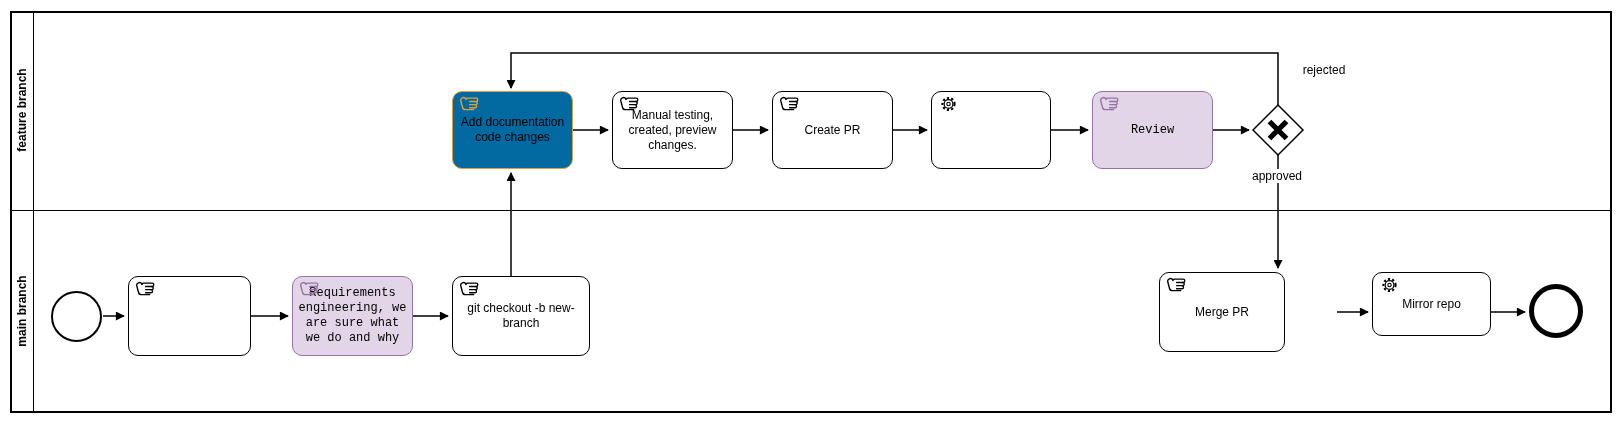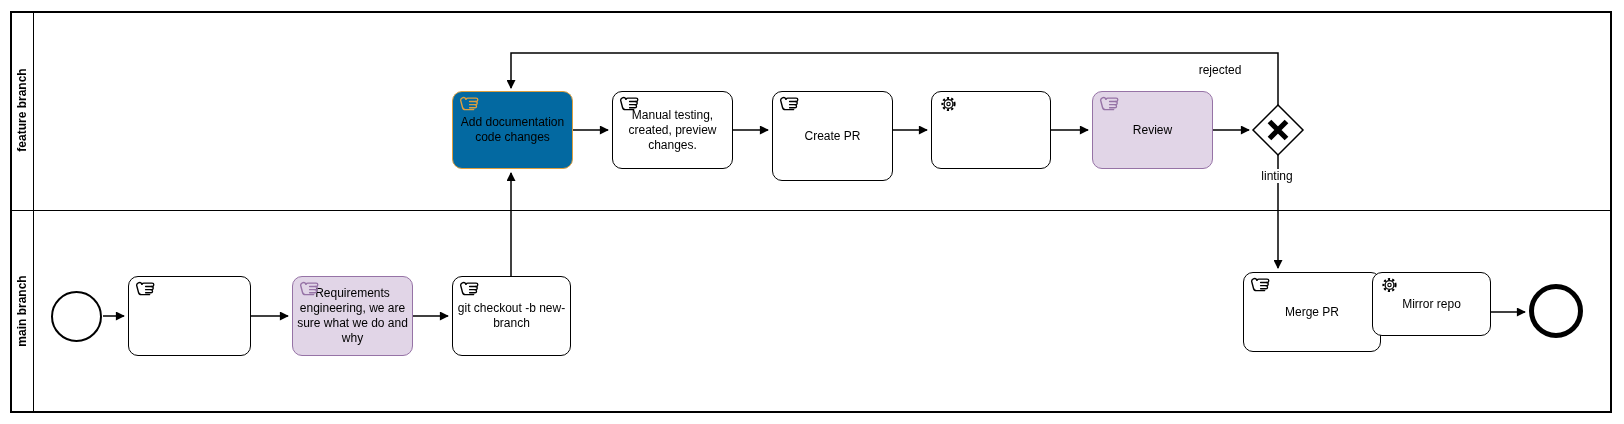--- a/index.html
+++ b/index.html
@@ -12,21 +12,21 @@
   .lane-divider { position:absolute; left:10px; top:210px; width:1602px; height:1.4px; background:#000; }
   .header-divider { position:absolute; left:33px; top:11px; width:1.4px; height:402px; background:#000; }
   .lane-label { position:absolute; transform:translate(-50%,-50%) rotate(-90deg);
     font-size:12px; font-weight:bold; white-space:nowrap; }
   .flows { position:absolute; left:0; top:0; width:1624px; height:424px; }
   .task { position:absolute; box-sizing:border-box; background:#fff;
     border:1.5px solid #000; border-radius:10px;
     display:flex; align-items:center; justify-content:center;
     text-align:center; font-size:12px; line-height:15px; padding:2px 2px; }
   .task.orange { background:#0369a1; border-color:#DD9F3F; }
-  .task.purple { background:#E1D5E7; border-color:#9673A6; }
+  .task.purple { background:#E1D5E7; border-color:#9673A6;font-family:Liberation Mono, monospace; }
   .task-icon { position:absolute; top:4px; left:6px; width:21px; height:16px; color:#000; }
   .task.orange .task-icon { color:#DD9F3F; }
   .task.purple .task-icon { color:#9673A6; }
   .event { position:absolute; box-sizing:border-box; border-radius:50%; background:#fff; }
   .event-start { left:51px; top:291px; width:51px; height:51px; border:2px solid #000; }
   .event-end { left:1529px; top:284px; width:54px; height:54px; border:5px solid #000; }
   .gateway { position:absolute; left:1250px; top:102px; width:56px; height:56px; }
   .edge-label { position:absolute; transform:translate(-50%,-50%); font-size:12px;
     background:#fff; padding:0 3px; white-space:nowrap; }
 </style>
@@ -81,44 +81,44 @@
   </svg>
 
   <div class="event event-start"></div>
   <div class="event event-end"></div>
 
   <svg class="gateway" viewBox="0 0 56 56">
     <polygon points="28,3 53,28 28,53 3,28" fill="#fff" stroke="#000" stroke-width="1.5"></polygon>
     <path d="M19.5,19.5 L36.5,36.5 M36.5,19.5 L19.5,36.5" stroke="#000" stroke-width="5.2" fill="none"></path>
   </svg>
 
-  <span class="edge-label" style="left:1220px; top:70px">rejected</span>
-  <span class="edge-label" style="left:1277px; top:176px">linting</span>
+  <span class="edge-label" style="left:1324px; top:70px">rejected</span>
+  <span class="edge-label" style="left:1277px; top:176px">approved</span>
 
   <div class="task" style="left:128px; top:276px; width:123px; height:80px">
     <svg class="task-icon" viewBox="0 0 20 15">
         <use href="#hand-sym"></use>
       </svg>
   </div>
 
   <div class="task purple" style="left:292px; top:276px; width:121px; height:80px">
     <svg class="task-icon" viewBox="0 0 20 15">
         <use href="#hand-sym"></use>
       </svg>
     <span class="task-label">Requirements engineering, we are sure what we do and why</span>
   </div>
 
-  <div class="task" style="left:452px; top:276px; width:119px; height:80px">
+  <div class="task" style="left:452px; top:276px; width:138px; height:80px">
     <svg class="task-icon" viewBox="0 0 20 15">
         <use href="#hand-sym"></use>
       </svg>
     <span class="task-label">git checkout -b new-branch</span>
   </div>
 
-  <div class="task" style="left:1243px; top:272px; width:138px; height:80px">
+  <div class="task" style="left:1159px; top:272px; width:126px; height:80px">
     <svg class="task-icon" viewBox="0 0 20 15">
         <use href="#hand-sym"></use>
       </svg>
     <span class="task-label">Merge PR</span>
   </div>
 
   <div class="task" style="left:1372px; top:272px; width:119px; height:64px">
     <svg class="task-icon" viewBox="0 0 16 16">
         <use href="#gear-sym"></use>
       </svg>
@@ -132,21 +132,21 @@
     <span class="task-label">Add documentation code changes</span>
   </div>
 
   <div class="task" style="left:612px; top:91px; width:121px; height:78px">
     <svg class="task-icon" viewBox="0 0 20 15">
         <use href="#hand-sym"></use>
       </svg>
     <span class="task-label">Manual testing, created, preview changes.</span>
   </div>
 
-  <div class="task" style="left:772px; top:91px; width:121px; height:90px">
+  <div class="task" style="left:772px; top:91px; width:121px; height:78px">
     <svg class="task-icon" viewBox="0 0 20 15">
         <use href="#hand-sym"></use>
       </svg>
     <span class="task-label">Create PR</span>
   </div>
 
   <div class="task" style="left:931px; top:91px; width:120px; height:78px">
     <svg class="task-icon" viewBox="0 0 16 16">
         <use href="#gear-sym"></use>
       </svg>

